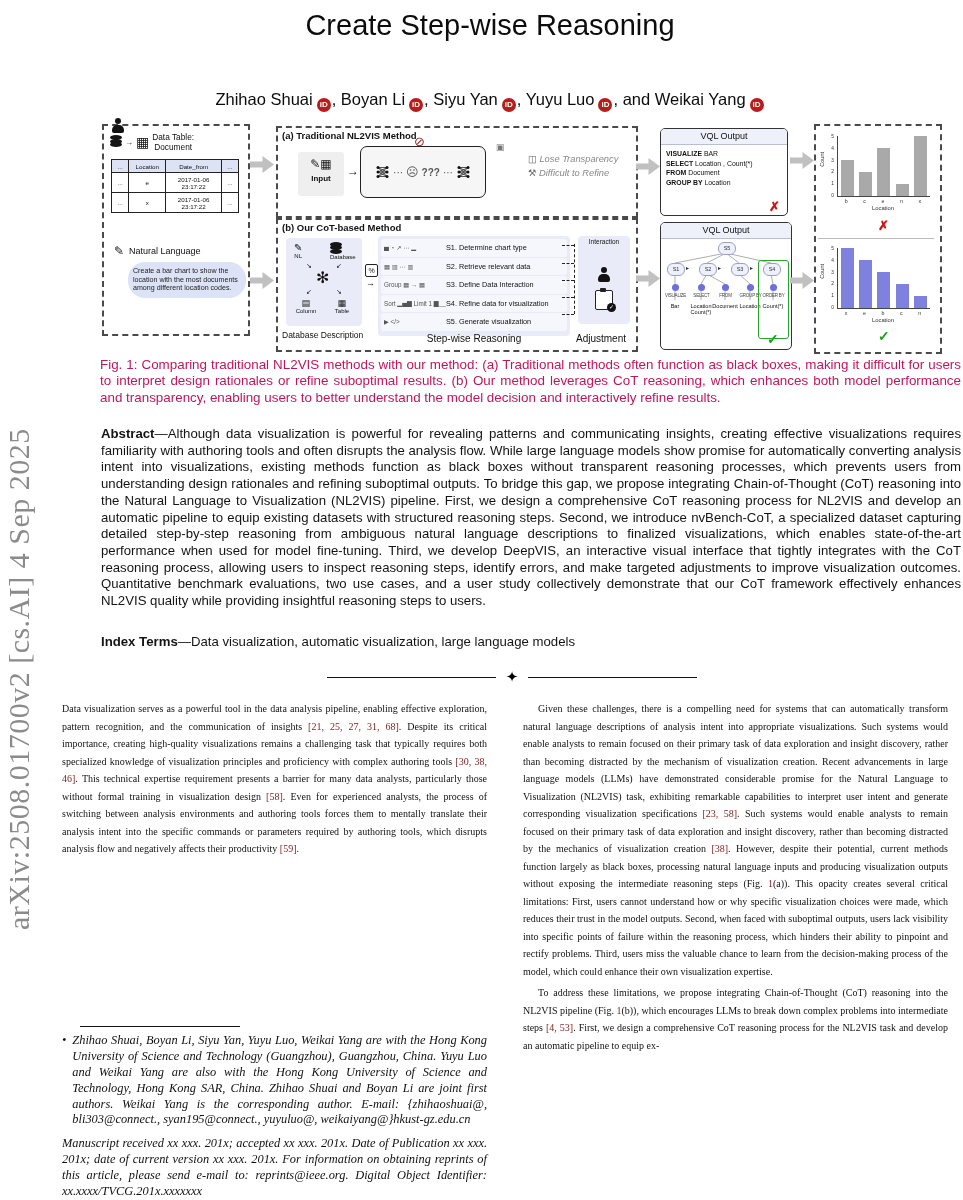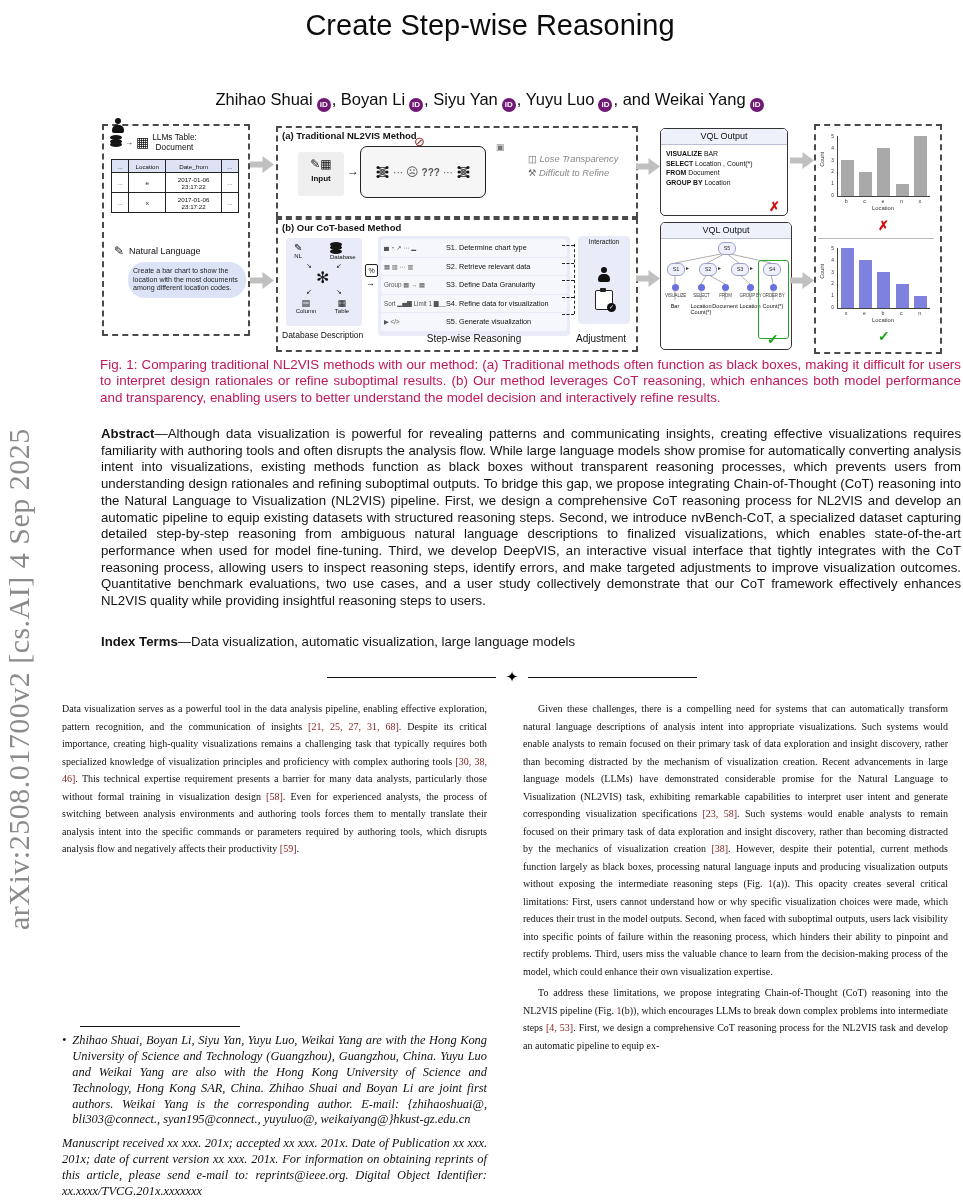--- a/index.html
+++ b/index.html
@@ -8,21 +8,21 @@
 
   
   #watermark{position:absolute;left:2px;top:170px;height:760px;writing-mode:vertical-rl;transform:rotate(180deg);
     font-family:"Liberation Serif",serif;font-size:30px;color:#8b8b8b;letter-spacing:.5px;display:flex;align-items:center;}
 
   
   #title{position:absolute;top:6px;left:60px;width:860px;text-align:center;
     font-family:"Liberation Sans",sans-serif;font-size:29px;line-height:38px;color:#0c0c0c;}
   #authors-line{position:absolute;top:90px;left:60px;width:860px;text-align:center;
     font-family:"Liberation Sans",sans-serif;font-size:16.5px;color:#0c0c0c;}
-  .orcid{display:inline-block;width:14px;height:14px;border-radius:50%;background:#701a75;color:#fff;
+  .orcid{display:inline-block;width:14px;height:14px;border-radius:50%;background:#b91c1c;color:#fff;
     font-family:"Liberation Sans",sans-serif;font-size:8px;font-weight:bold;line-height:14px;text-align:center;margin:0 1px 0 4px;vertical-align:-2px;}
 
   
   #figure{position:absolute;left:100px;top:122px;width:860px;height:230px;font-family:"Liberation Sans",sans-serif;}
   .dashed{border:2px dashed #4a4a4a;}
   .panel-title{font-weight:bold;font-size:9.5px;color:#111;}
   .lav{background:#e9ecf8;border-radius:4px;}
   .blk-arrow{position:absolute;width:24px;height:17px;background:#c0c0c0;
     clip-path:polygon(0 32%,52% 32%,52% 0,100% 50%,52% 100%,52% 68%,0 68%);}
 
@@ -126,21 +126,21 @@
   <div class="abs dashed" id="left-panel">
     <div class="abs" style="left:6px;top:6px;display:flex;align-items:center;gap:3px;">
       <div class="dbicon">
           <span></span>
           <span></span>
           <span></span>
         </div>
       <span style="font-size:8px;">→</span>
       <span style="font-size:14px;line-height:14px;">▦</span>
       <div id="dt-caption">
-        <div>LLMs Table:</div>
+        <div>Data Table:</div>
         <div>Document</div>
       </div>
     </div>
     <table id="mini-table" class="abs" style="left:7px;top:33px;width:128px;">
       <tbody>
           <tr class="hd">
         <td style="width:12px;">...</td>
         <td style="width:32px;">Location</td>
         <td style="width:50px;">Date_from</td>
         <td style="width:12px;">...</td>
@@ -273,21 +273,21 @@
           <div class="step-row">
             <span class="glyphs">▅ ◔ ↗ ⋯ ▂</span>
             <span class="slabel">S1. Determine chart type</span>
           </div>
           <div class="step-row">
             <span class="glyphs">▦ ▥ ⋯ ▥</span>
             <span class="slabel">S2. Retrieve relevant data</span>
           </div>
           <div class="step-row">
             <span class="glyphs">Group ▦ → ▦</span>
-            <span class="slabel">S3. Define Data Granularity</span>
+            <span class="slabel">S3. Define Data Interaction</span>
           </div>
           <div class="step-row">
             <span class="glyphs">Sort ▂▅▇ Limit 1 ▇▁▁</span>
             <span class="slabel">S4. Refine data for visualization</span>
           </div>
           <div class="step-row">
             <span class="glyphs">▶  &lt;/&gt;</span>
             <span class="slabel">S5. Generate visualization</span>
           </div>
         </div>

